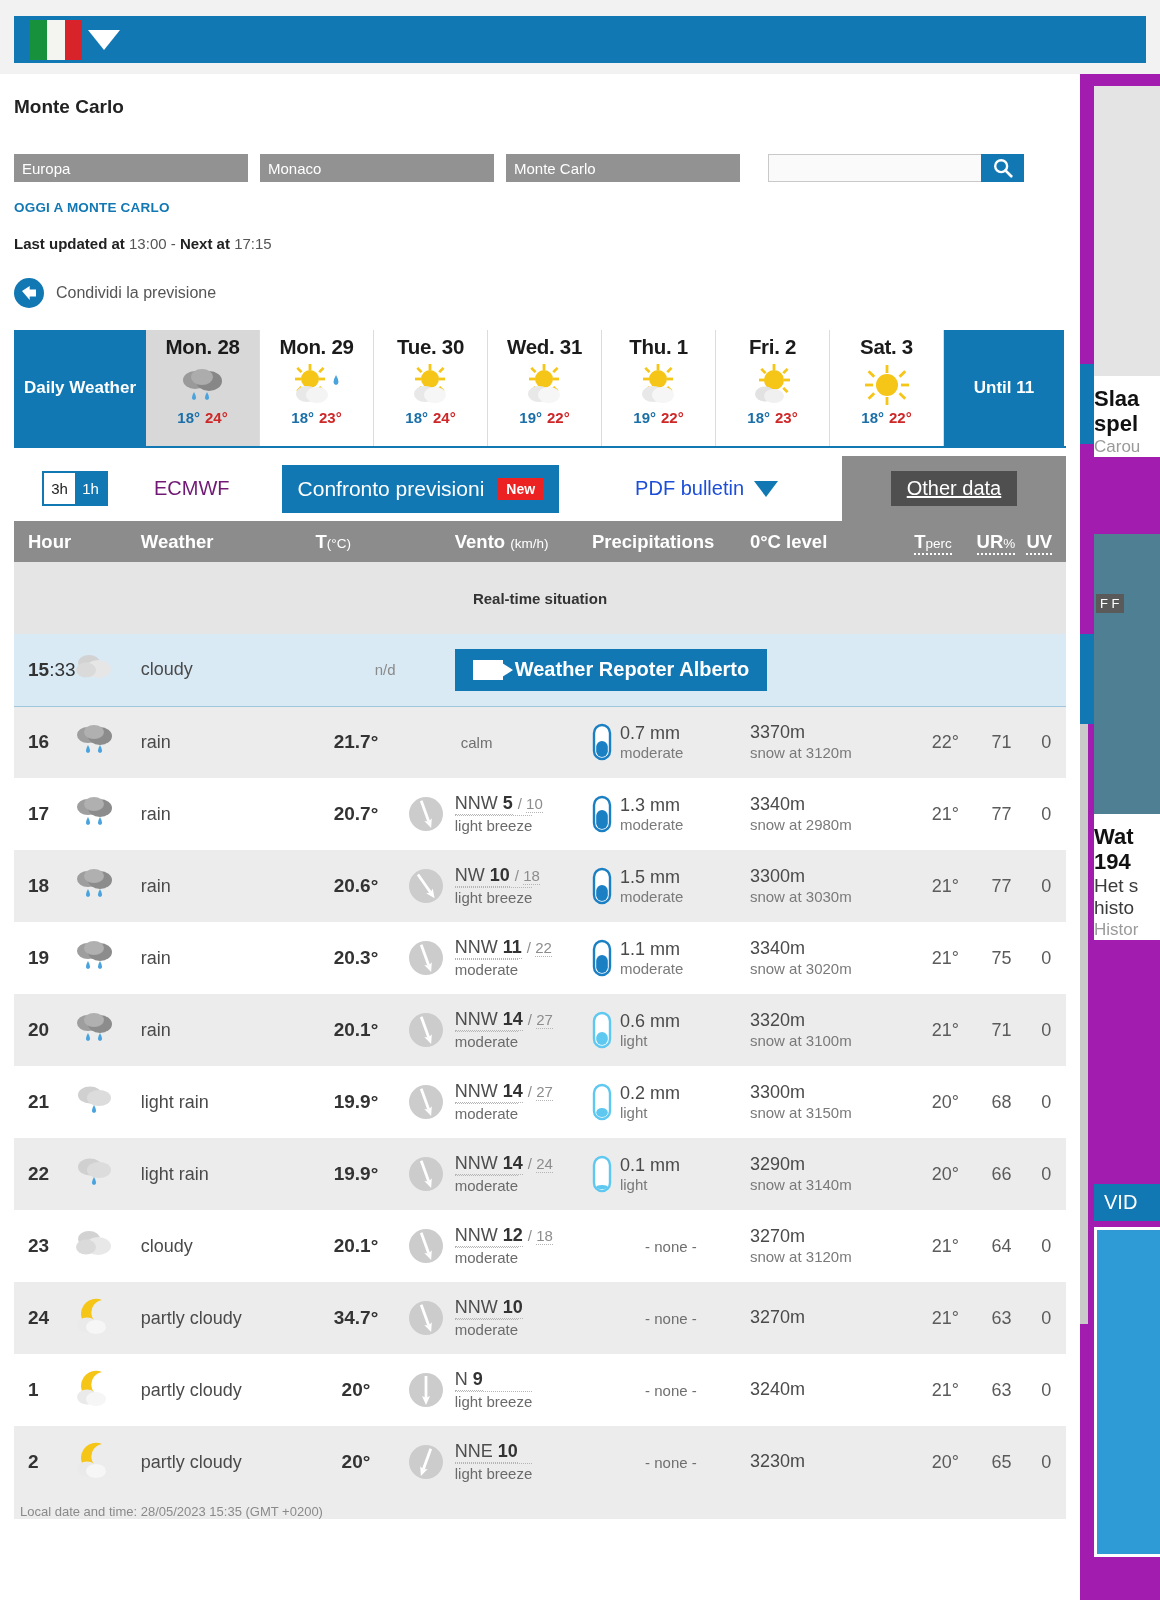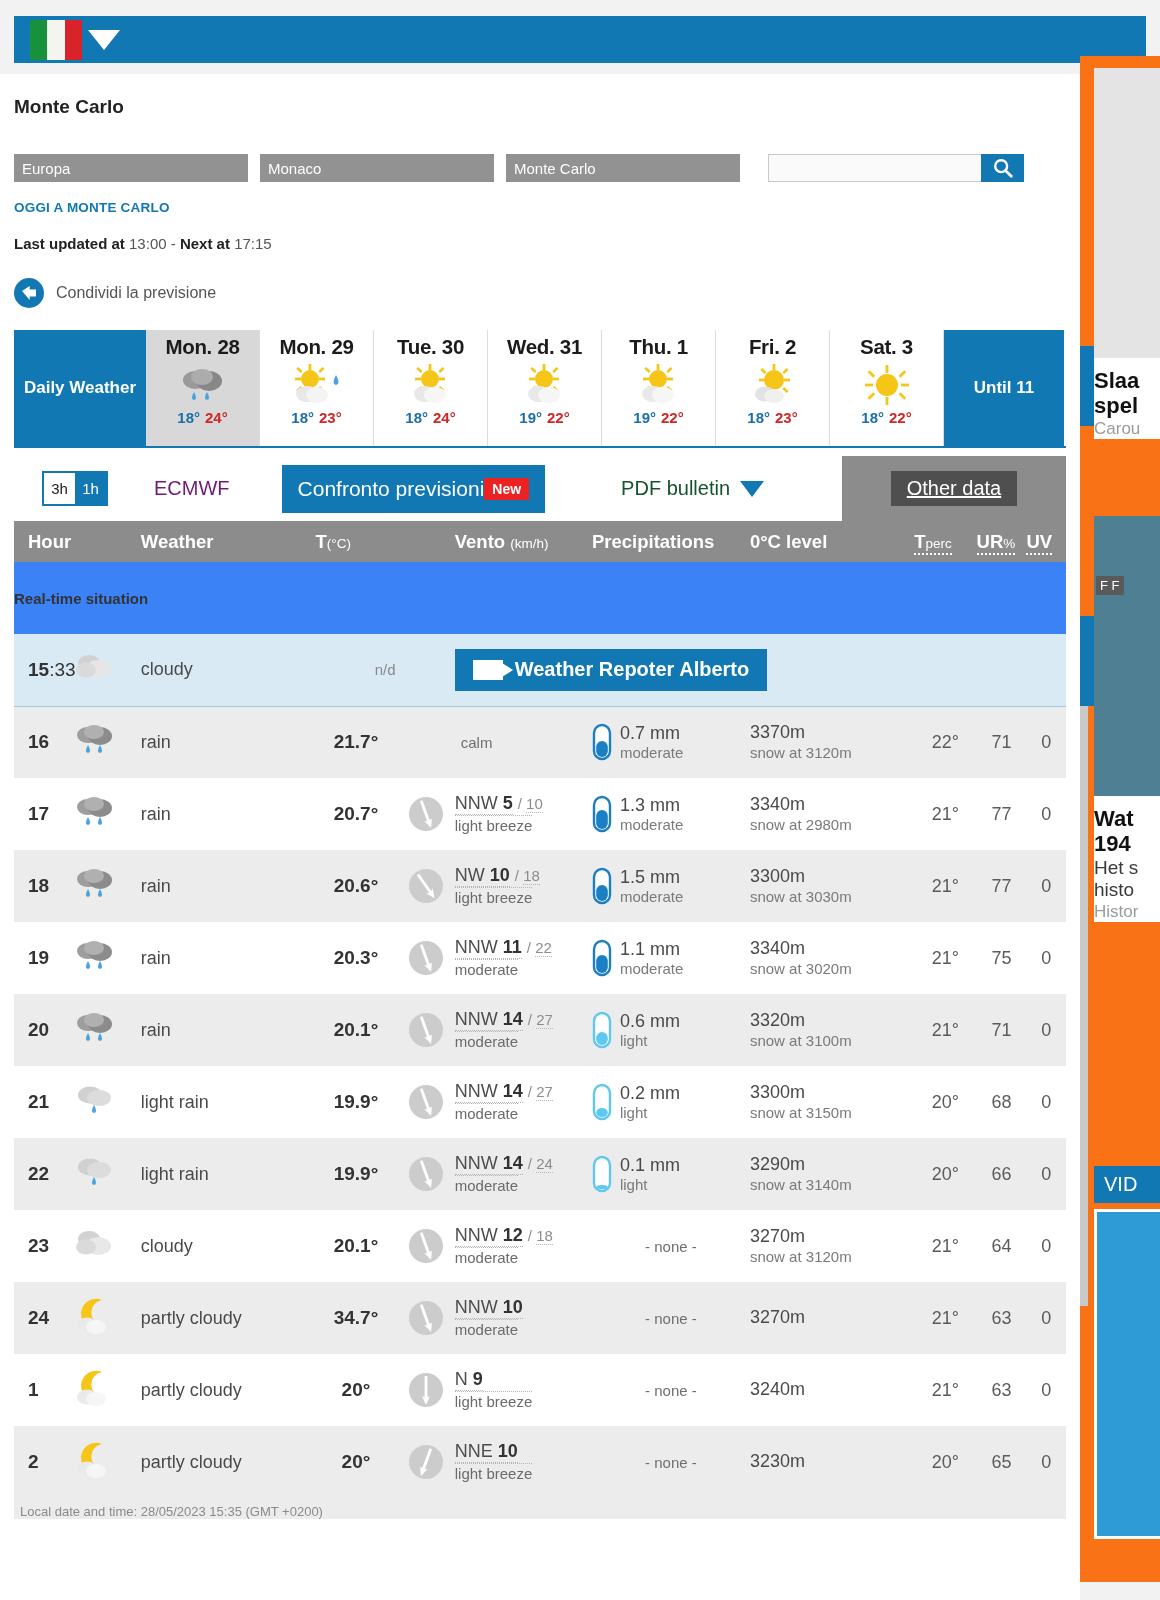--- a/index.html
+++ b/index.html
@@ -99,25 +99,25 @@
 
   
   .toolbar { display:flex; align-items:center; height:65px; position:relative; margin-top:8px;}
   .hr3-1 { display:flex; border:2px solid #1278b4; margin-left:28px; }
   .hr3-1 div { width:31px;height:31px;display:flex;align-items:center;justify-content:center;font-size:15px; }
   .hr3-1 .on { background:#1278b4; color:#fff; }
   .hr3-1 .off{ background:#fff; color:#222; }
   .ecmwf { color:#701a75; font-size:20px; margin-left:46px; }
   .confronto {
     margin-left:52px; background:#1278b4; height:48px; display:flex; align-items:center;
-    padding:0 16px; 
+    padding:0 16px; gap:14px;
   }
   .confronto .lbl { color:#fff; font-size:21px; }
   .confronto .new { background:#ec2222; color:#fff; font-size:14px; padding:3px 8px; font-weight:bold; }
-  .pdfb { margin-left:76px; display:flex; align-items:center; gap:10px; color:#14532d; font-size:20px; }
+  .pdfb { margin-left:76px; display:flex; align-items:center; gap:10px; color:#1d4ed8; font-size:20px; }
   .pdfb .cd { width:0;height:0;border-left:12px solid transparent;border-right:12px solid transparent;border-top:16px solid #1278b4; }
   .otherdata-wrap{
     position:absolute; right:0; top:0; width:224px; height:65px; background:#8c8c8c;
     display:flex; align-items:center; justify-content:center;
   }
   .otherdata { background:#4f4f4f; color:#fff; font-size:20px; padding:6px 16px; text-decoration:underline; }
 
   
   table.fc { width:1052px; border-collapse:collapse; table-layout:fixed; }
   table.fc thead th {
@@ -131,21 +131,21 @@
   .col-hour{width:56px;} .col-ico{width:66px;} .col-desc{width:168px;}
   .col-t{width:78px;} .col-windico{width:56px;} .col-wind{width:132px;}
   .col-prec{width:152px;} .col-zero{width:158px;} .col-tp{width:60px;}
   .col-ur{width:48px;} .col-uv{width:38px;}
 
   tbody tr { height:72px; }
   tbody tr.alt { background:#ececec; }
   tbody tr.white { background:#fff; }
   tbody td { padding:0; vertical-align:middle; font-size:17px; color:#3d3d3d; }
 
-  .rt-row td { background:#3b82f6; height:34px; font-size:15px; font-weight:bold; color:#333; padding-left:0;}
+  .rt-row td { background:#e5e5e5; height:34px; font-size:15px; font-weight:bold; color:#333; padding-left:0;text-align:center;}
   .rt-row2 td { background:#d9eaf5; height:58px; border-bottom:1px solid #9ec6dd;}
 
   .hour { font-weight:bold; font-size:19px; color:#333; padding-left:14px !important; }
   .hour .min { font-weight:normal; }
   .temp { font-weight:bold; font-size:19px; color:#333; text-align:center; }
   .nd { color:#8a8a8a; font-size:15px; text-align:center; }
   .calm { color:#6f6f6f; font-size:15px; padding-left:6px; }
   .desc { font-size:18px; color:#4a4a4a; }
 
   .wind-main { font-size:18px; color:#4d4d4d; }
@@ -170,21 +170,21 @@
     background:#1278b4; color:#fff; font-weight:bold; font-size:20px; height:42px;
     display:inline-flex; align-items:center; gap:12px; padding:0 18px;
   }
   .cam { width:30px;height:20px;background:#fff;position:relative;flex-shrink:0;}
   .cam:after{content:"";position:absolute;right:-10px;top:3px;border-left:11px solid #fff;
     border-top:7px solid transparent;border-bottom:7px solid transparent;}
 
   .localdt { font-size:13px; color:#8a8a8a; padding:6px 0 0 6px; background:#ececec;}
 
   
-  .rail { position:absolute; left:1080px; top:56px; width:80px; height:1526px; background:#f97316; }
+  .rail { position:absolute; left:1080px; top:74px; width:80px; height:1526px; background:#a21caf; }
   .rail .card { position:absolute; left:14px; width:120px; background:#fff; }
   .ph-img { background:#e4e4e4; width:120px; }
   .ph-title { font-size:22px; font-weight:bold; color:#111; line-height:1.15; padding:10px 0 0 0;}
   .ph-sub { font-size:19px; color:#3a3a3a; line-height:1.2; }
   .ph-src { font-size:17px; color:#9a9a9a; }
   .vidbar { background:#1278b4; color:#fff; font-size:20px; padding:7px 10px; }
   .rail-blue { position:absolute; left:0; width:16px; background:#1278b4; }
   .rail-grey { position:absolute; left:0; width:8px; background:#c9c9c9; }
   .map-img { width:120px; background:#4f7f92; }
   .map-img .lbl{ position:absolute; left:2px; top:60px; background:#5a5a5a; color:#fff; font-size:13px; padding:2px 4px;}

